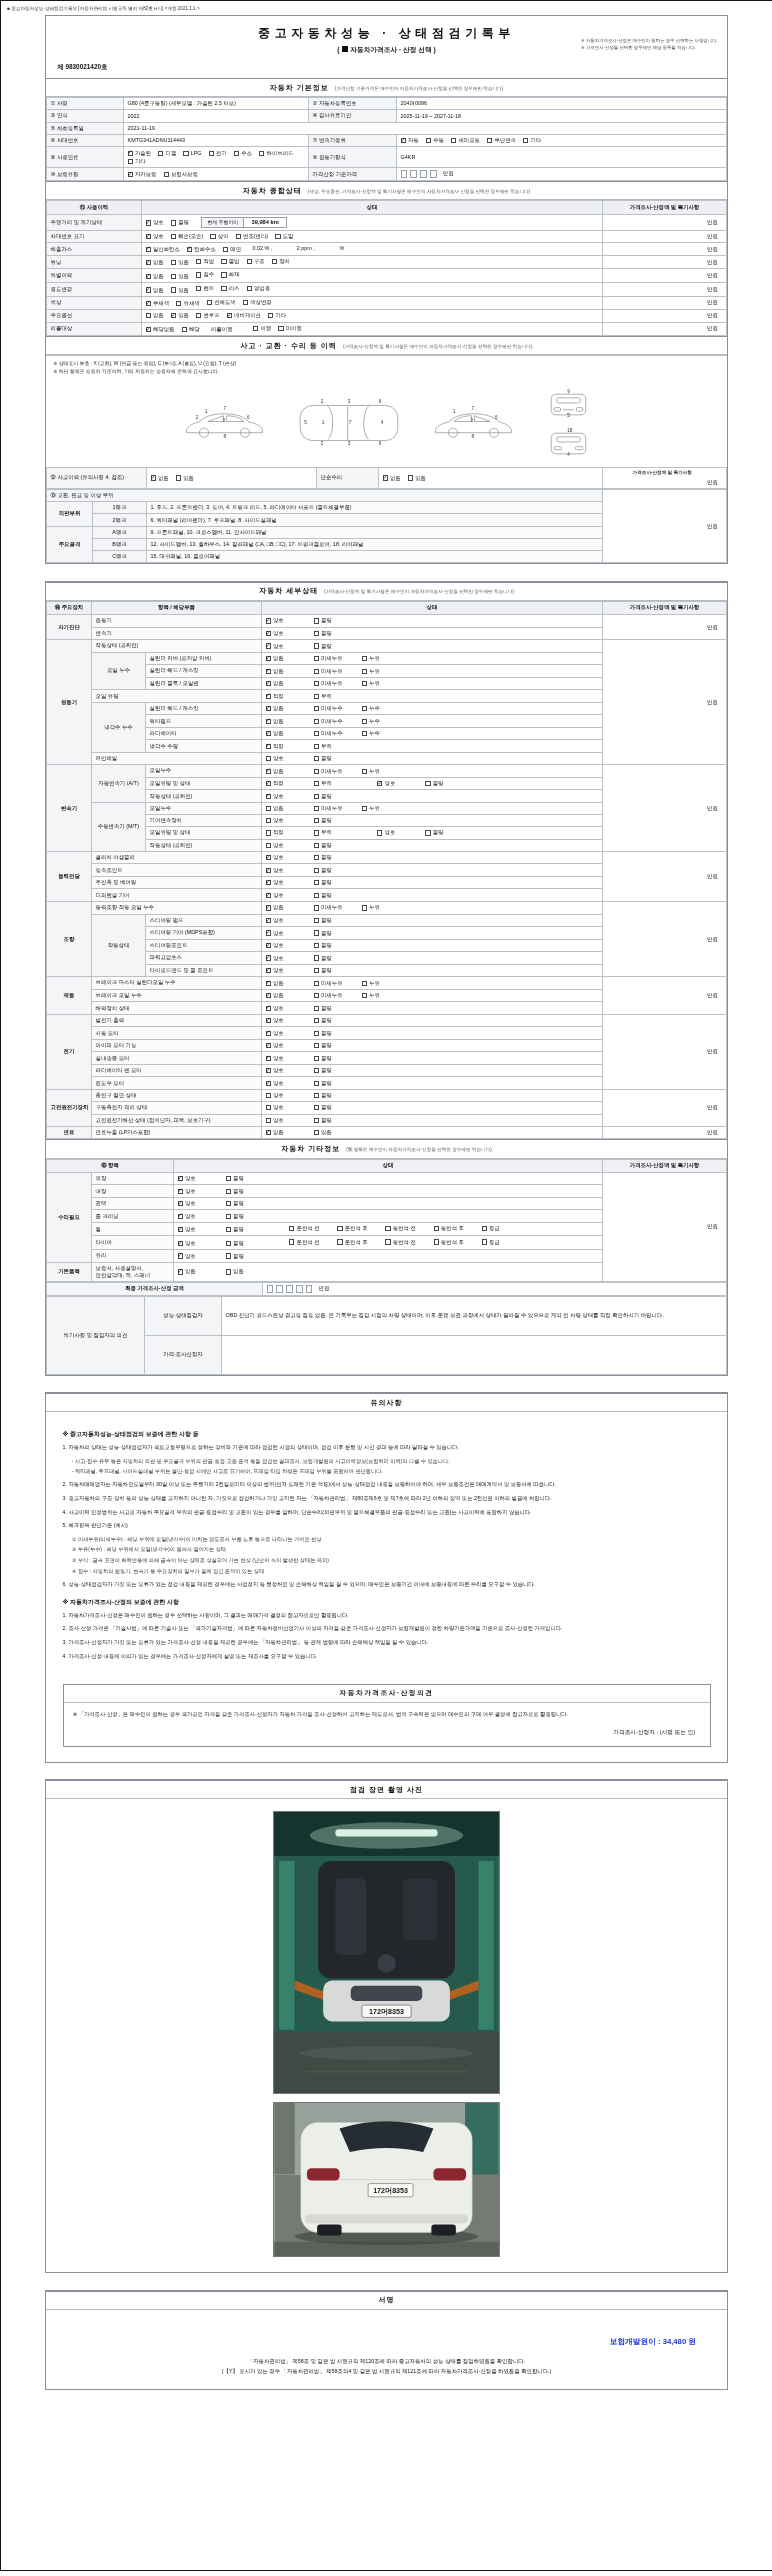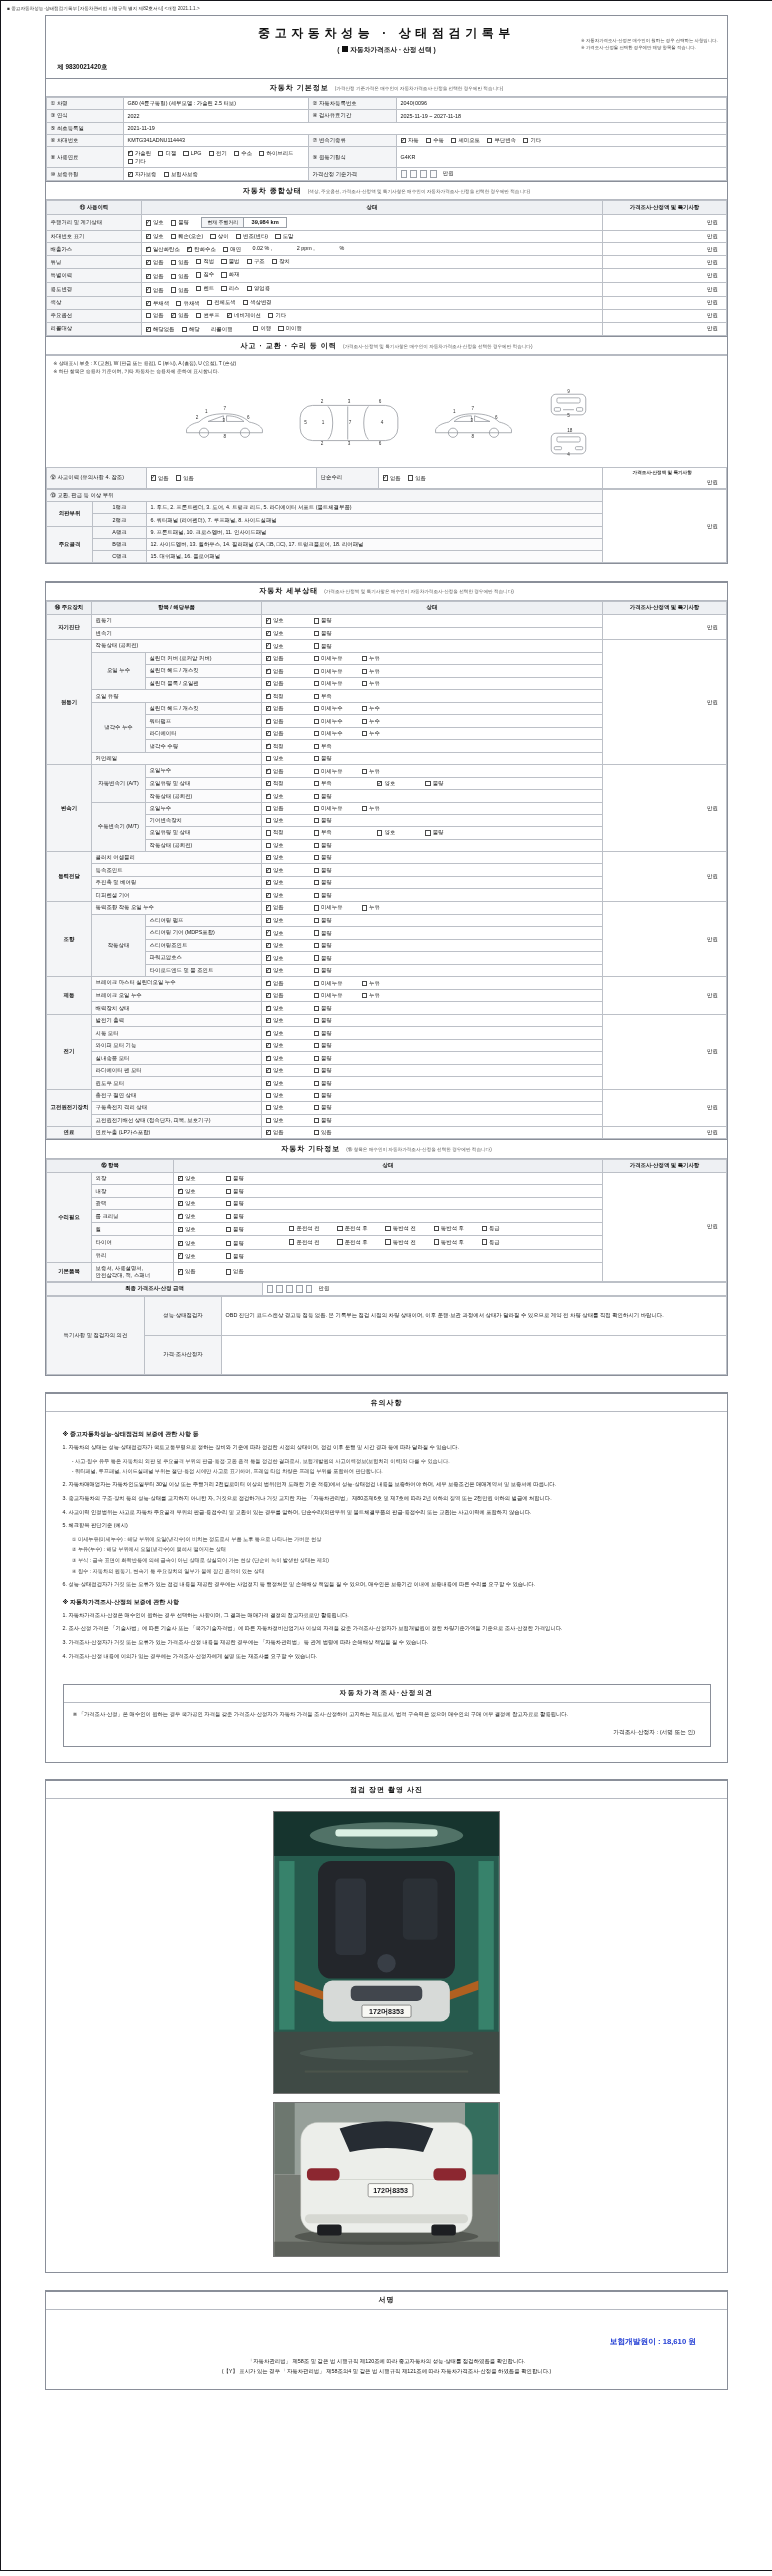--- a/index.html
+++ b/index.html
@@ -1529,21 +1529,21 @@
     </div>
   </div>
 
   <div class="card">
     <div class="sec-head">
       <b>서명</b>
     </div>
     <div class="sign-space"></div>
     <div class="fee">
       <span>보험개발원이 :</span>
-      <span>18,610 원</span>
+      <span>34,480 원</span>
     </div>
     <div class="legal">
       <div>「자동차관리법」 제58조 및 같은 법 시행규칙 제120조에 따라 중고자동차의 성능·상태를 점검하였음을 확인합니다.</div>
       <div>(【Y】 표시가 있는 경우 「자동차관리법」 제58조의4 및 같은 법 시행규칙 제121조에 따라 자동차가격조사·산정을 하였음을 확인합니다.)</div>
     </div>
   </div>
 </div>
 
 
 </body></html>

